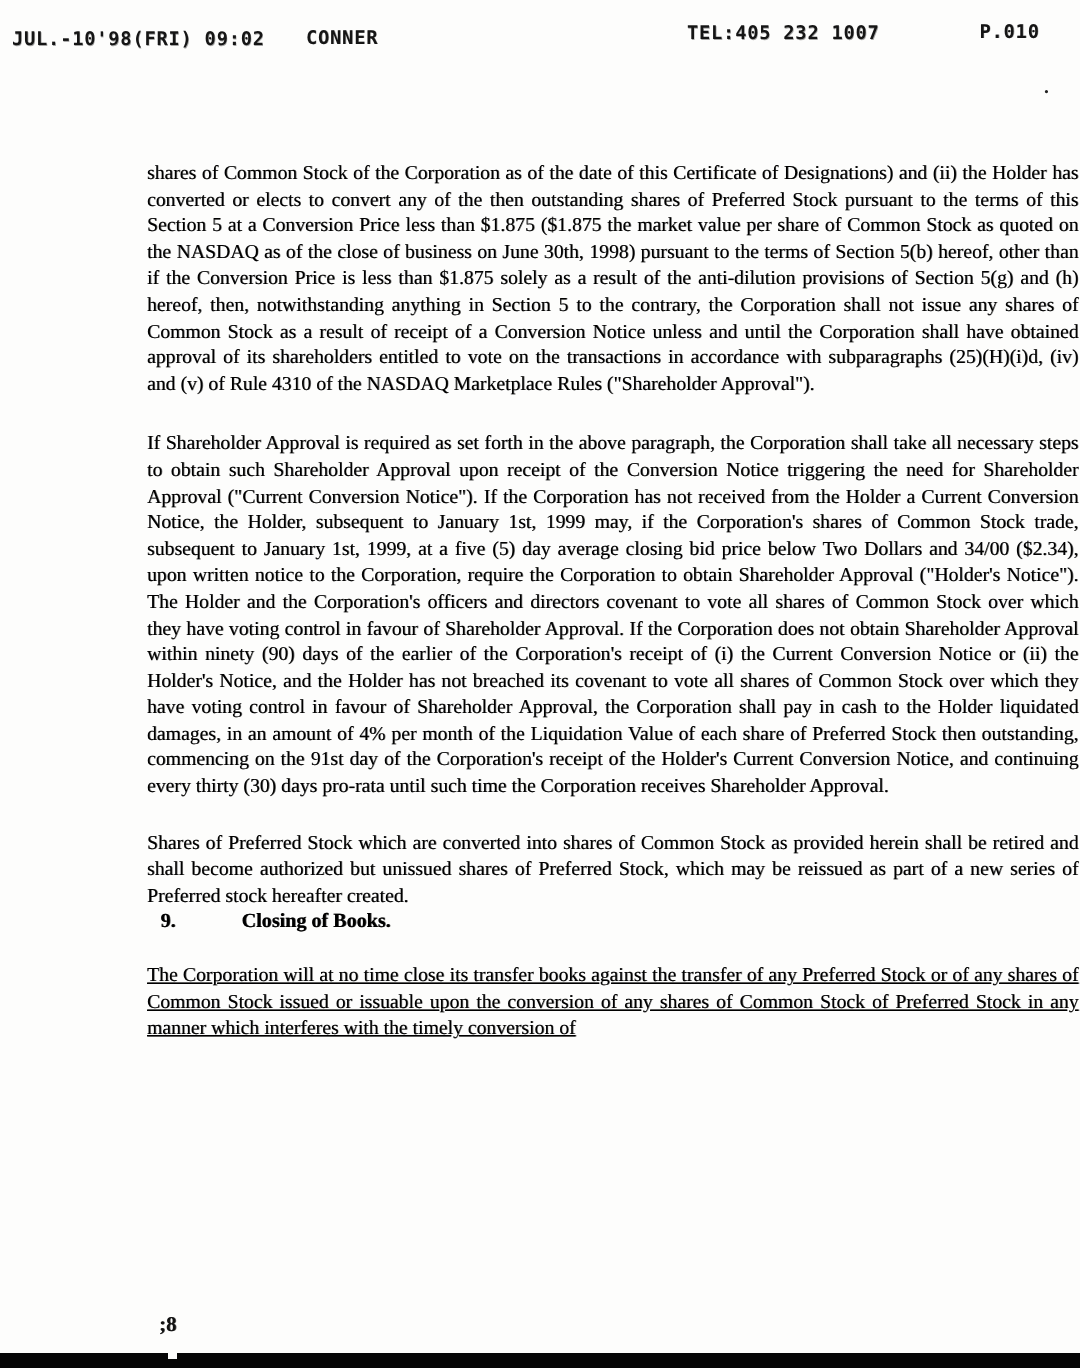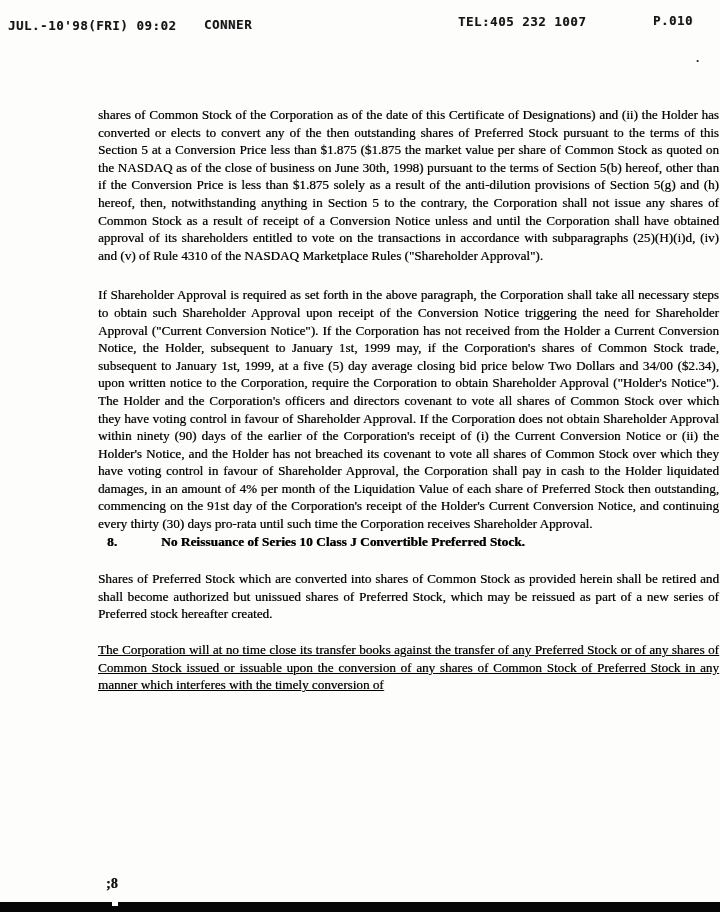--- a/index.html
+++ b/index.html
@@ -108,23 +108,23 @@
   <span class="seg seg-sender">CONNER</span>
   <span class="seg seg-tel">TEL:405 232 1007</span>
   <span class="seg seg-page">P.010</span>
 </div>
 <span class="stray-mark">.</span>
 
 <div class="doc-body">
   <p class="para-1">shares of Common Stock of the Corporation as of the date of this Certificate of Designations) and (ii) the Holder has converted or elects to convert any of the then outstanding shares of Preferred Stock pursuant to the terms of this Section 5 at a Conversion Price less than $1.875 ($1.875 the market value per share of Common Stock as quoted on the NASDAQ as of the close of business on June 30th, 1998) pursuant to the terms of Section 5(b) hereof, other than if the Conversion Price is less than $1.875 solely as a result of the anti-dilution provisions of Section 5(g) and (h) hereof, then, notwithstanding anything in Section 5 to the contrary, the Corporation shall not issue any shares of Common Stock as a result of receipt of a Conversion Notice unless and until the Corporation shall have obtained approval of its shareholders entitled to vote on the transactions in accordance with subparagraphs (25)(H)(i)d, (iv) and (v) of Rule 4310 of the NASDAQ Marketplace Rules ("Shareholder Approval").</p>
   <p class="para-2">If Shareholder Approval is required as set forth in the above paragraph, the Corporation shall take all necessary steps to obtain such Shareholder Approval upon receipt of the Conversion Notice triggering the need for Shareholder Approval ("Current Conversion Notice").  If the Corporation has not received from the Holder a Current Conversion Notice, the Holder, subsequent to January 1st, 1999 may, if the Corporation's shares of Common Stock trade, subsequent to January 1st, 1999, at a five (5) day average closing bid price below Two Dollars and 34/00 ($2.34), upon written notice to the Corporation, require the Corporation to obtain Shareholder Approval ("Holder's Notice").  The Holder and the Corporation's officers and directors covenant to vote all shares of Common Stock over which they have voting control in favour of Shareholder Approval.  If the Corporation does not obtain Shareholder Approval within ninety (90) days of the earlier of the Corporation's receipt of (i) the Current Conversion Notice or (ii) the Holder's Notice, and the Holder has not breached its covenant to vote all shares of Common Stock over which they have voting control in favour of Shareholder Approval, the Corporation shall pay in cash to the Holder liquidated damages, in an amount of 4% per month of the Liquidation Value of each share of Preferred Stock then outstanding, commencing on the 91st day of the Corporation's receipt of the Holder's Current Conversion Notice, and continuing every thirty (30) days pro-rata until such time the Corporation receives Shareholder Approval.</p>
 
-  <p class="section-heading"><span class="sec-num">8.</span><span>No Reissuance of Series 10 Class J Convertible Preferred Stock.</span></p>
   <p class="sec-body">Shares of Preferred Stock which are converted into shares of Common Stock as provided herein shall be retired and shall become authorized but unissued shares of Preferred Stock, which may be reissued as part of a new series of Preferred stock hereafter created.</p>
 
+  <p class="section-heading sec9-heading"><span class="sec-num">9.</span><span>Closing of Books.</span></p>
   <p class="sec-body sec9-body">The Corporation will at no time close its transfer books against the transfer of any Preferred Stock or of any shares of Common Stock issued or issuable upon the conversion of any shares of Common Stock of Preferred Stock in any manner which interferes with the timely conversion of</p>
 </div>
 
 <div class="footer-mark">;8</div>
 
 <div class="scan-edge-bar">
     <span class="notch"></span>
   </div>
 
 </body></html>

